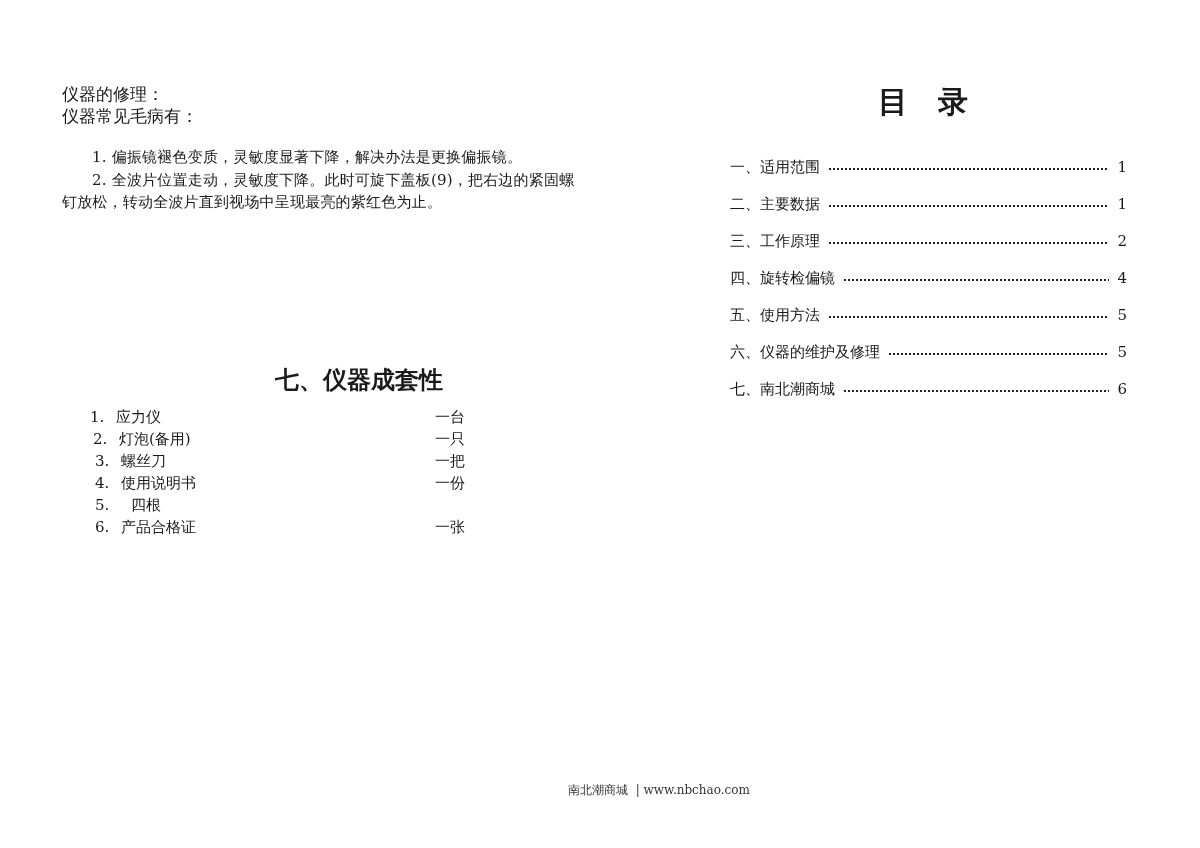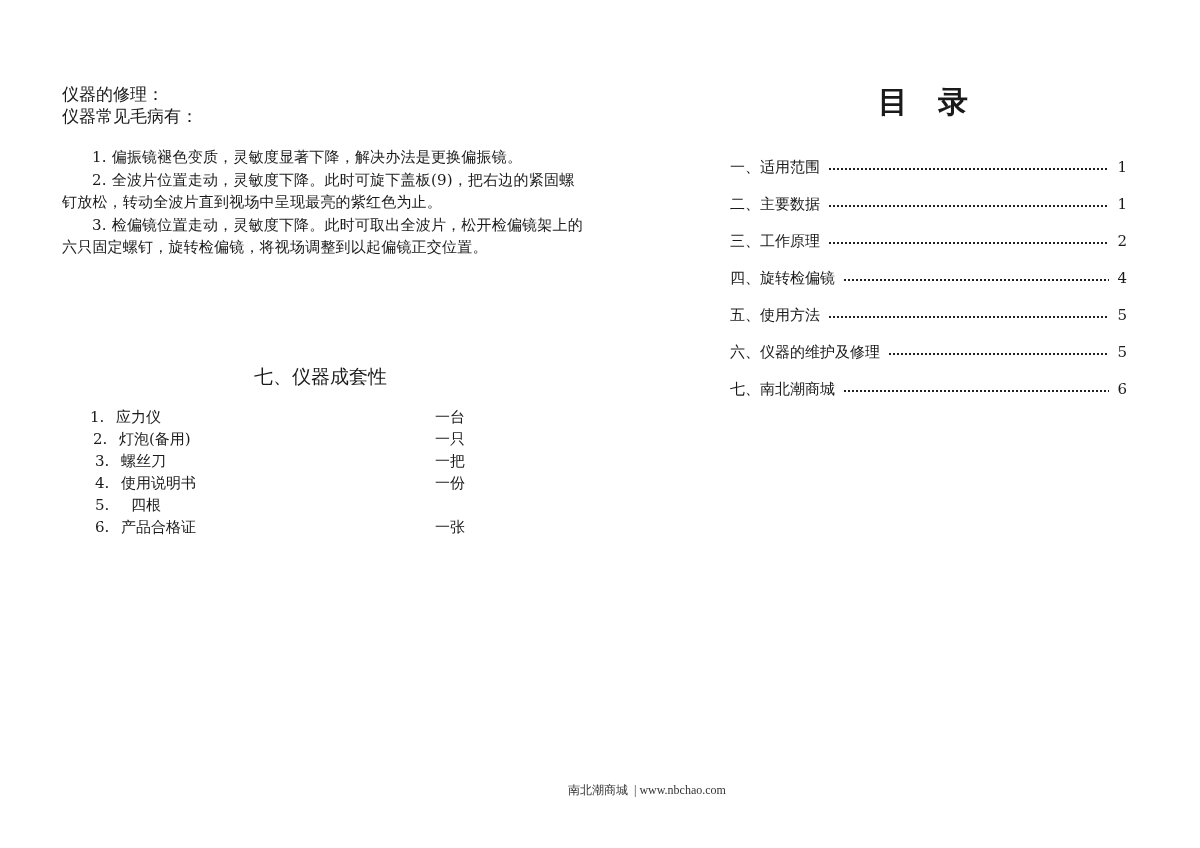--- a/index.html
+++ b/index.html
@@ -4,47 +4,46 @@
   <style>
     html, body { margin: 0; padding: 0; }
     body {
       width: 1200px; height: 848px; background: #ffffff; position: relative; overflow: hidden;
       font-family: "DejaVu Serif", "Liberation Serif", serif; color: #1a1a1a;
     }
     .abs { position: absolute; }
     .txt { font-size: 17px; line-height: 22.5px; white-space: nowrap; }
     .para { font-size: 15px; line-height: 22.5px; letter-spacing: 0.2px; }
     .indent { text-indent: 30px; }
-    .h2 { font-weight: normal; font-size: 19px; }
+    .h2 { font-weight: bold; font-size: 24px; margin-left: 21px; }
     .toc-title { font-size: 30px; font-weight: bold; letter-spacing: 30px; }
     .toc-row { position: absolute; left: 690px; width: 437px; height: 22px; display: flex; align-items: center; font-size: 15px; }
     .toc-row .label { white-space: nowrap; flex: 0 0 auto; margin-left: 40px; }
     .toc-row .dots { flex: 1 1 auto; height: 22px; margin: 0 8px; overflow: hidden; position: relative; }
     .toc-row .dots::before {
       content: ""; position: absolute; left: 0; right: 0; top: 12px; height: 2px;
       background-image: radial-gradient(circle, #222 0.9px, transparent 1.1px);
       background-size: 4px 2px; background-repeat: repeat-x;
     }
     .toc-row .page { flex: 0 0 auto; width: 10px; text-align: right; }
     .kit-row { position: absolute; left: 90px; width: 375px; height: 22px; font-size: 15px; display: flex; }
     .kit-row .num { width: 26px; }
     .kit-row .name { flex: 1; }
     .kit-row .qty { width: 40px; text-align: right; }
-    .footer { font-size: 12px; color: #333; font-family: Liberation Serif, serif; }
+    .footer { font-size: 12px; color: #333; }
   </style>
 </head>
 <body>
 
 <div class="abs txt" style="left:62px; top:83px;">仪器的修理：</div>
 <div class="abs txt" style="left:62px; top:105px;">仪器常见毛病有：</div>
 
 <div class="abs" style="left:62px; top:146px; width:526px;">
   <div class="para indent">1. 偏振镜褪色变质，灵敏度显著下降，解决办法是更换偏振镜。</div>
   <div class="para indent">2. 全波片位置走动，灵敏度下降。此时可旋下盖板(9)，把右边的紧固螺钉放松，转动全波片直到视场中呈现最亮的紫红色为止。</div>
-  <div class="para indent">3. 检偏镜位置走动，灵敏度下降。此时可取出全波片，松开检偏镜架上的六只固定螺钉，旋转检偏镜，将视场调整到以起偏镜正交位置。</div>
 </div>
 
 <div class="abs h2" style="left:254px; top:364px;">七、仪器成套性</div>
 
 <div>
   <div class="kit-row" style="top:408px;">
     <span class="num">1.</span>
     <span class="name">应力仪</span>
     <span class="qty">一台</span>
   </div>

